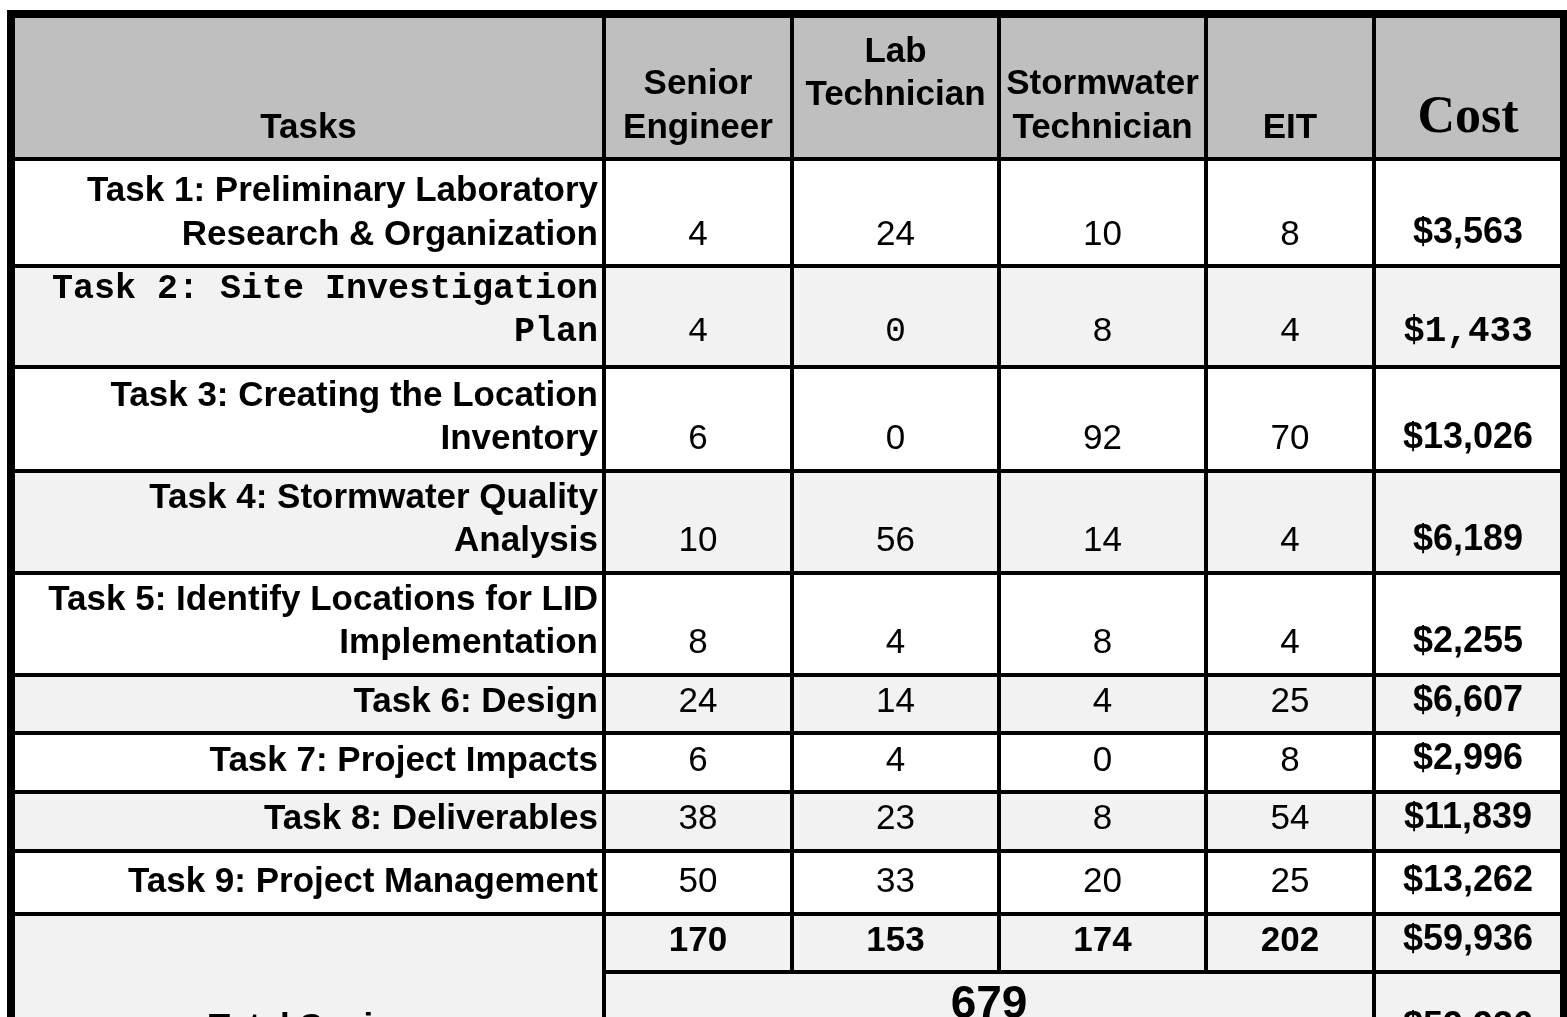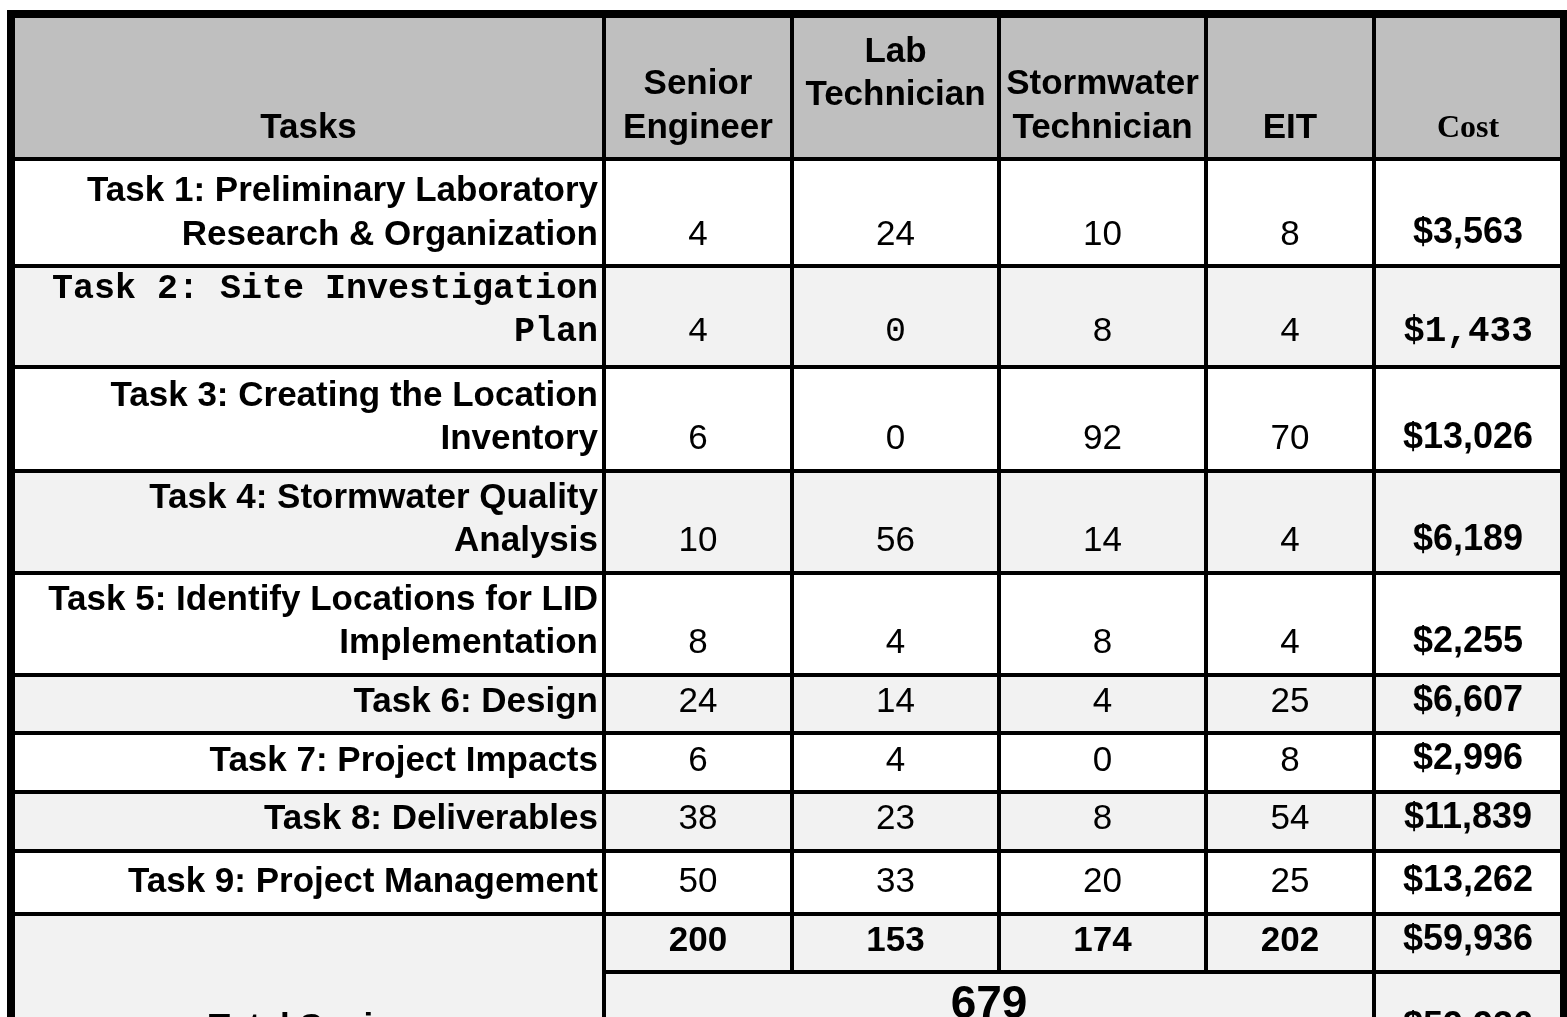--- a/index.html
+++ b/index.html
@@ -44,21 +44,21 @@
     background: var(--header-bg, #bfbfbf);
     font-weight: bold;
     font-size: 35px;
   }
   th.lab-top {
     vertical-align: top;
     padding-top: 10px;
   }
   th.cost-header {
     font-family: "Liberation Serif", serif;
-    font-size: 32px;
+    font-size: 52px;
   }
 
   
   tr.hdr     { height: 145px; }
   tr.r-t1    { height: 107px; }
   tr.r-t2    { height: 56px; font-family: Liberation Mono, monospace; }
   tr.r-t3    { height: 104px; }
   tr.r-t4    { height: 102px; }
   tr.r-t5    { height: 102px; }
   tr.r-t6    { height: 58px; }
@@ -187,21 +187,21 @@
       <tr class="r-t9">
         <td class="task">Task 9: Project Management</td>
         <td class="num">50</td>
         <td class="num">33</td>
         <td class="num">20</td>
         <td class="num">25</td>
         <td class="cost">$13,262</td>
       </tr>
       <tr class="r-tot band">
         <td class="total-label" rowspan="2">Total Senior</td>
-        <td class="num bold">200</td>
+        <td class="num bold">170</td>
         <td class="num bold">153</td>
         <td class="num bold">174</td>
         <td class="num bold">202</td>
         <td class="cost">$59,936</td>
       </tr>
       <tr class="r-grand band">
         <td class="grand-hours" colspan="4">679</td>
         <td class="cost">$59,936</td>
       </tr>
     </tbody>

